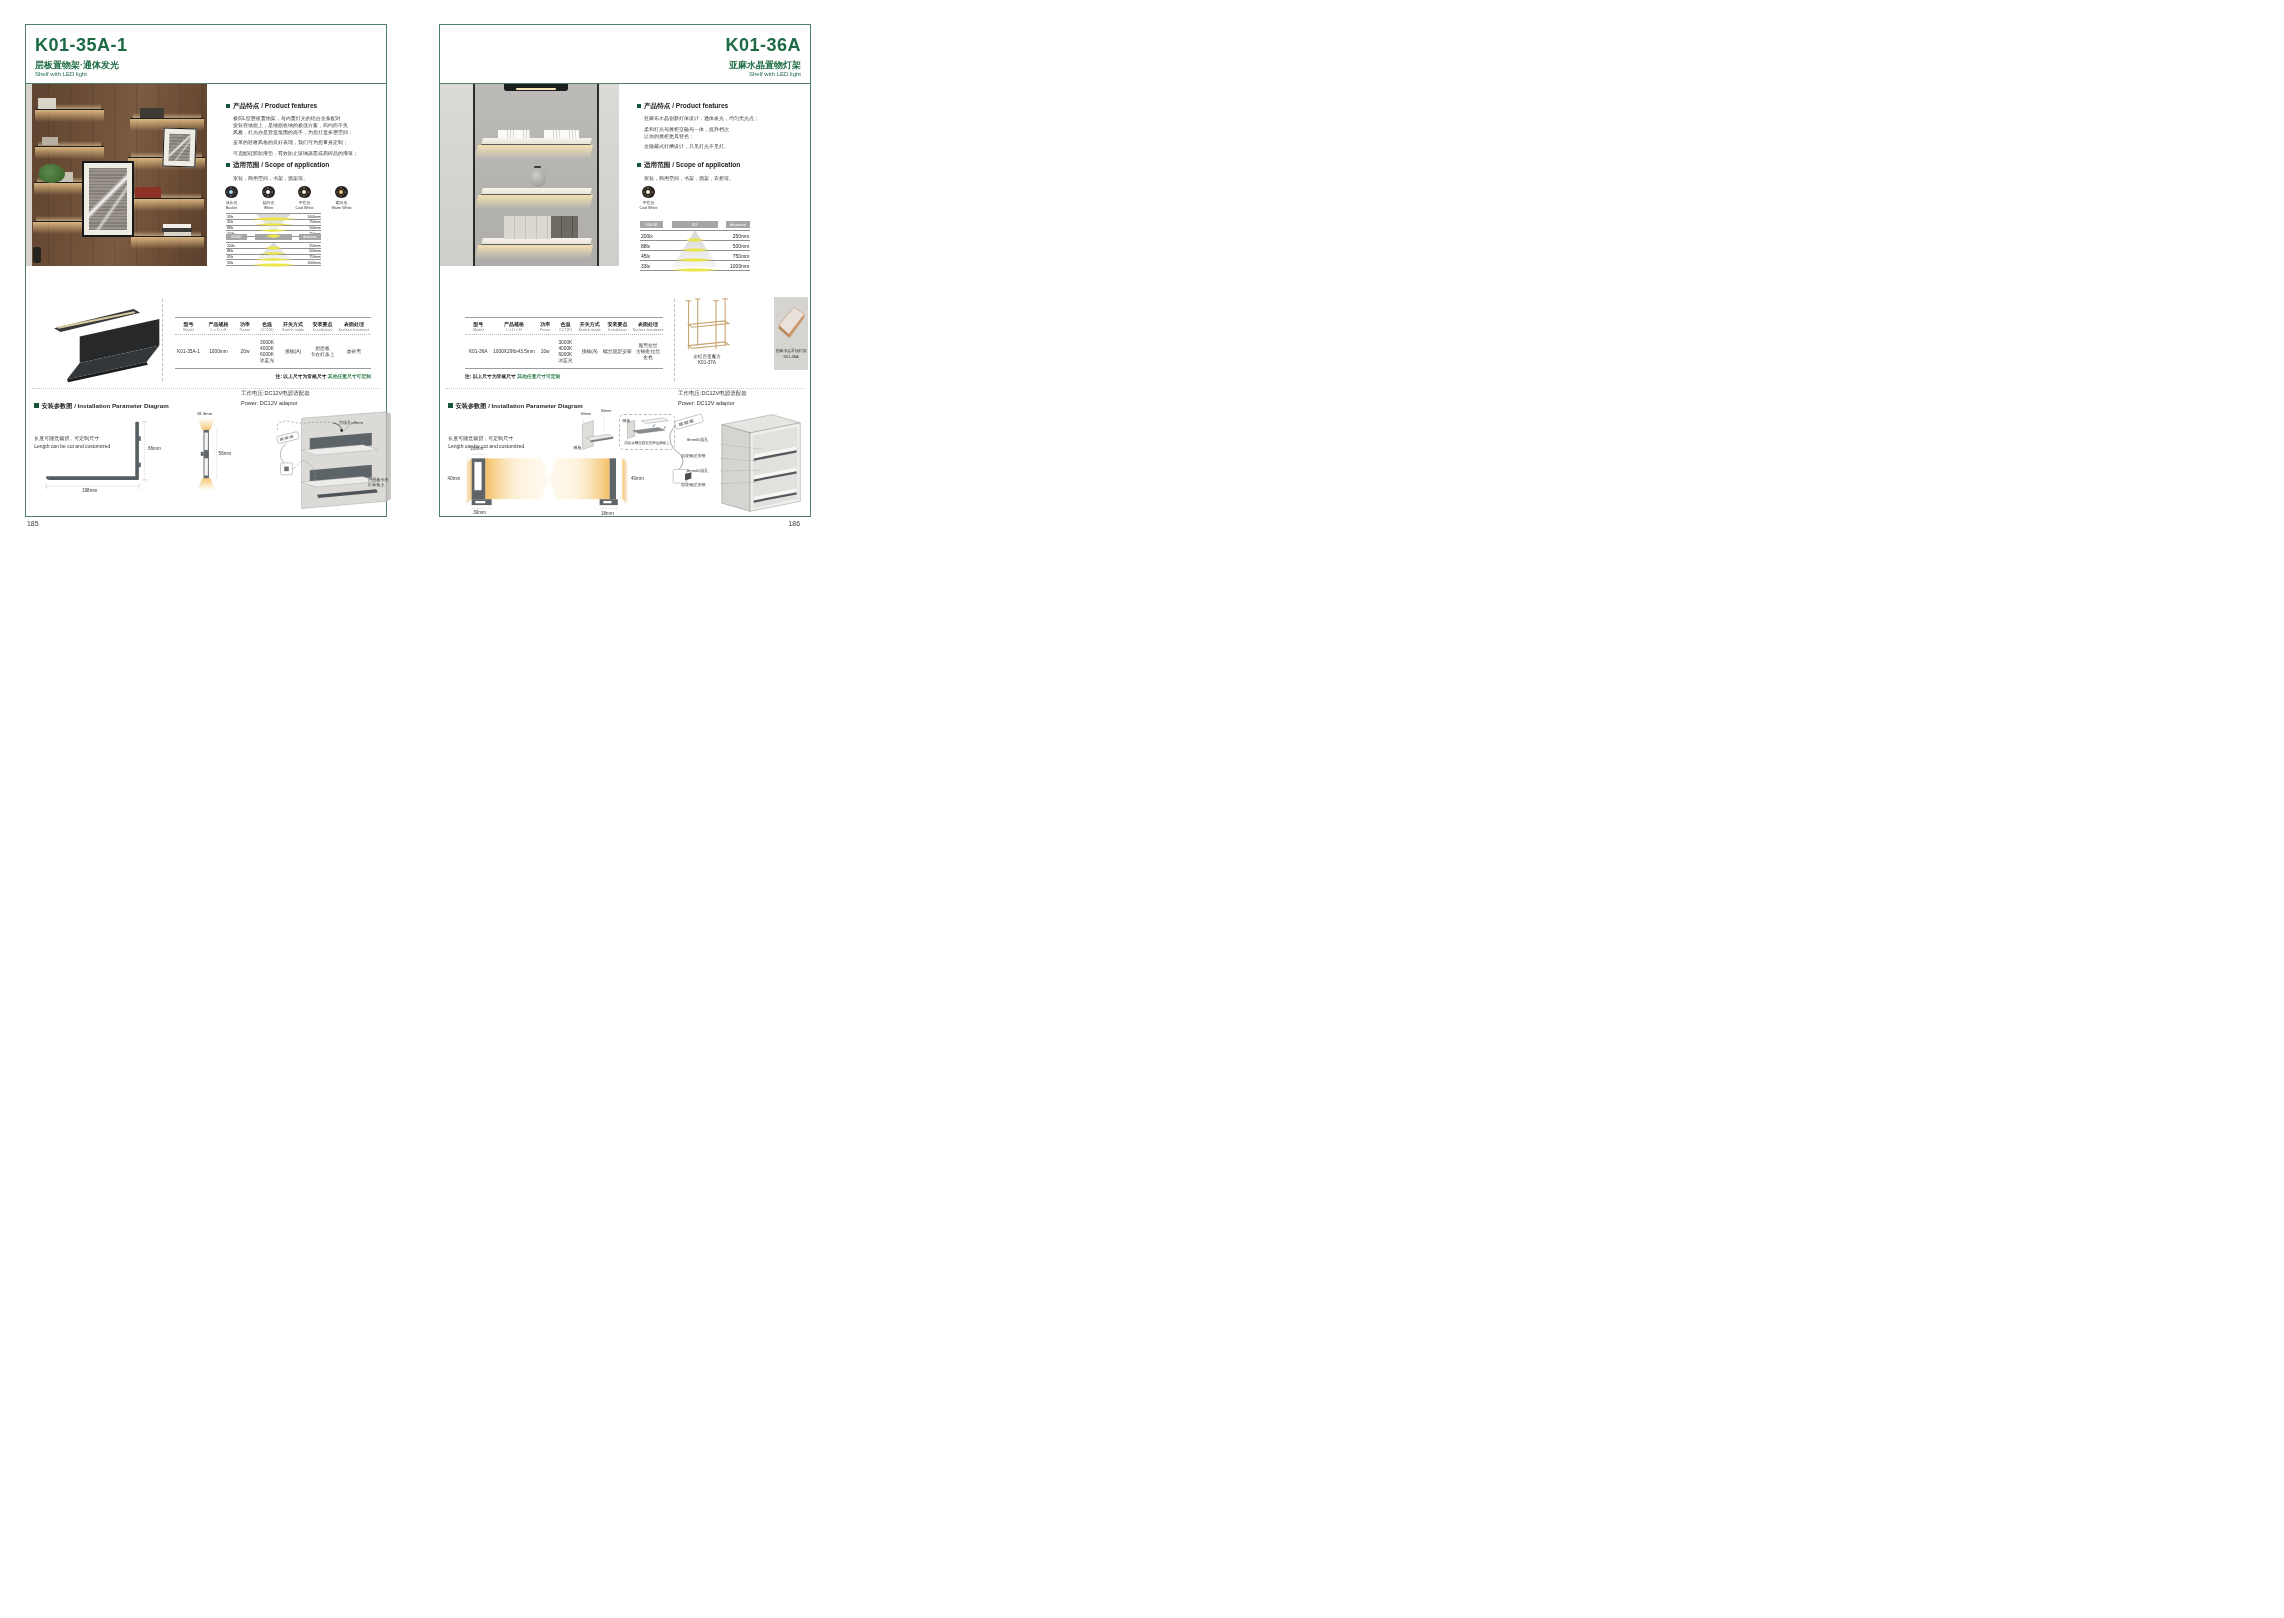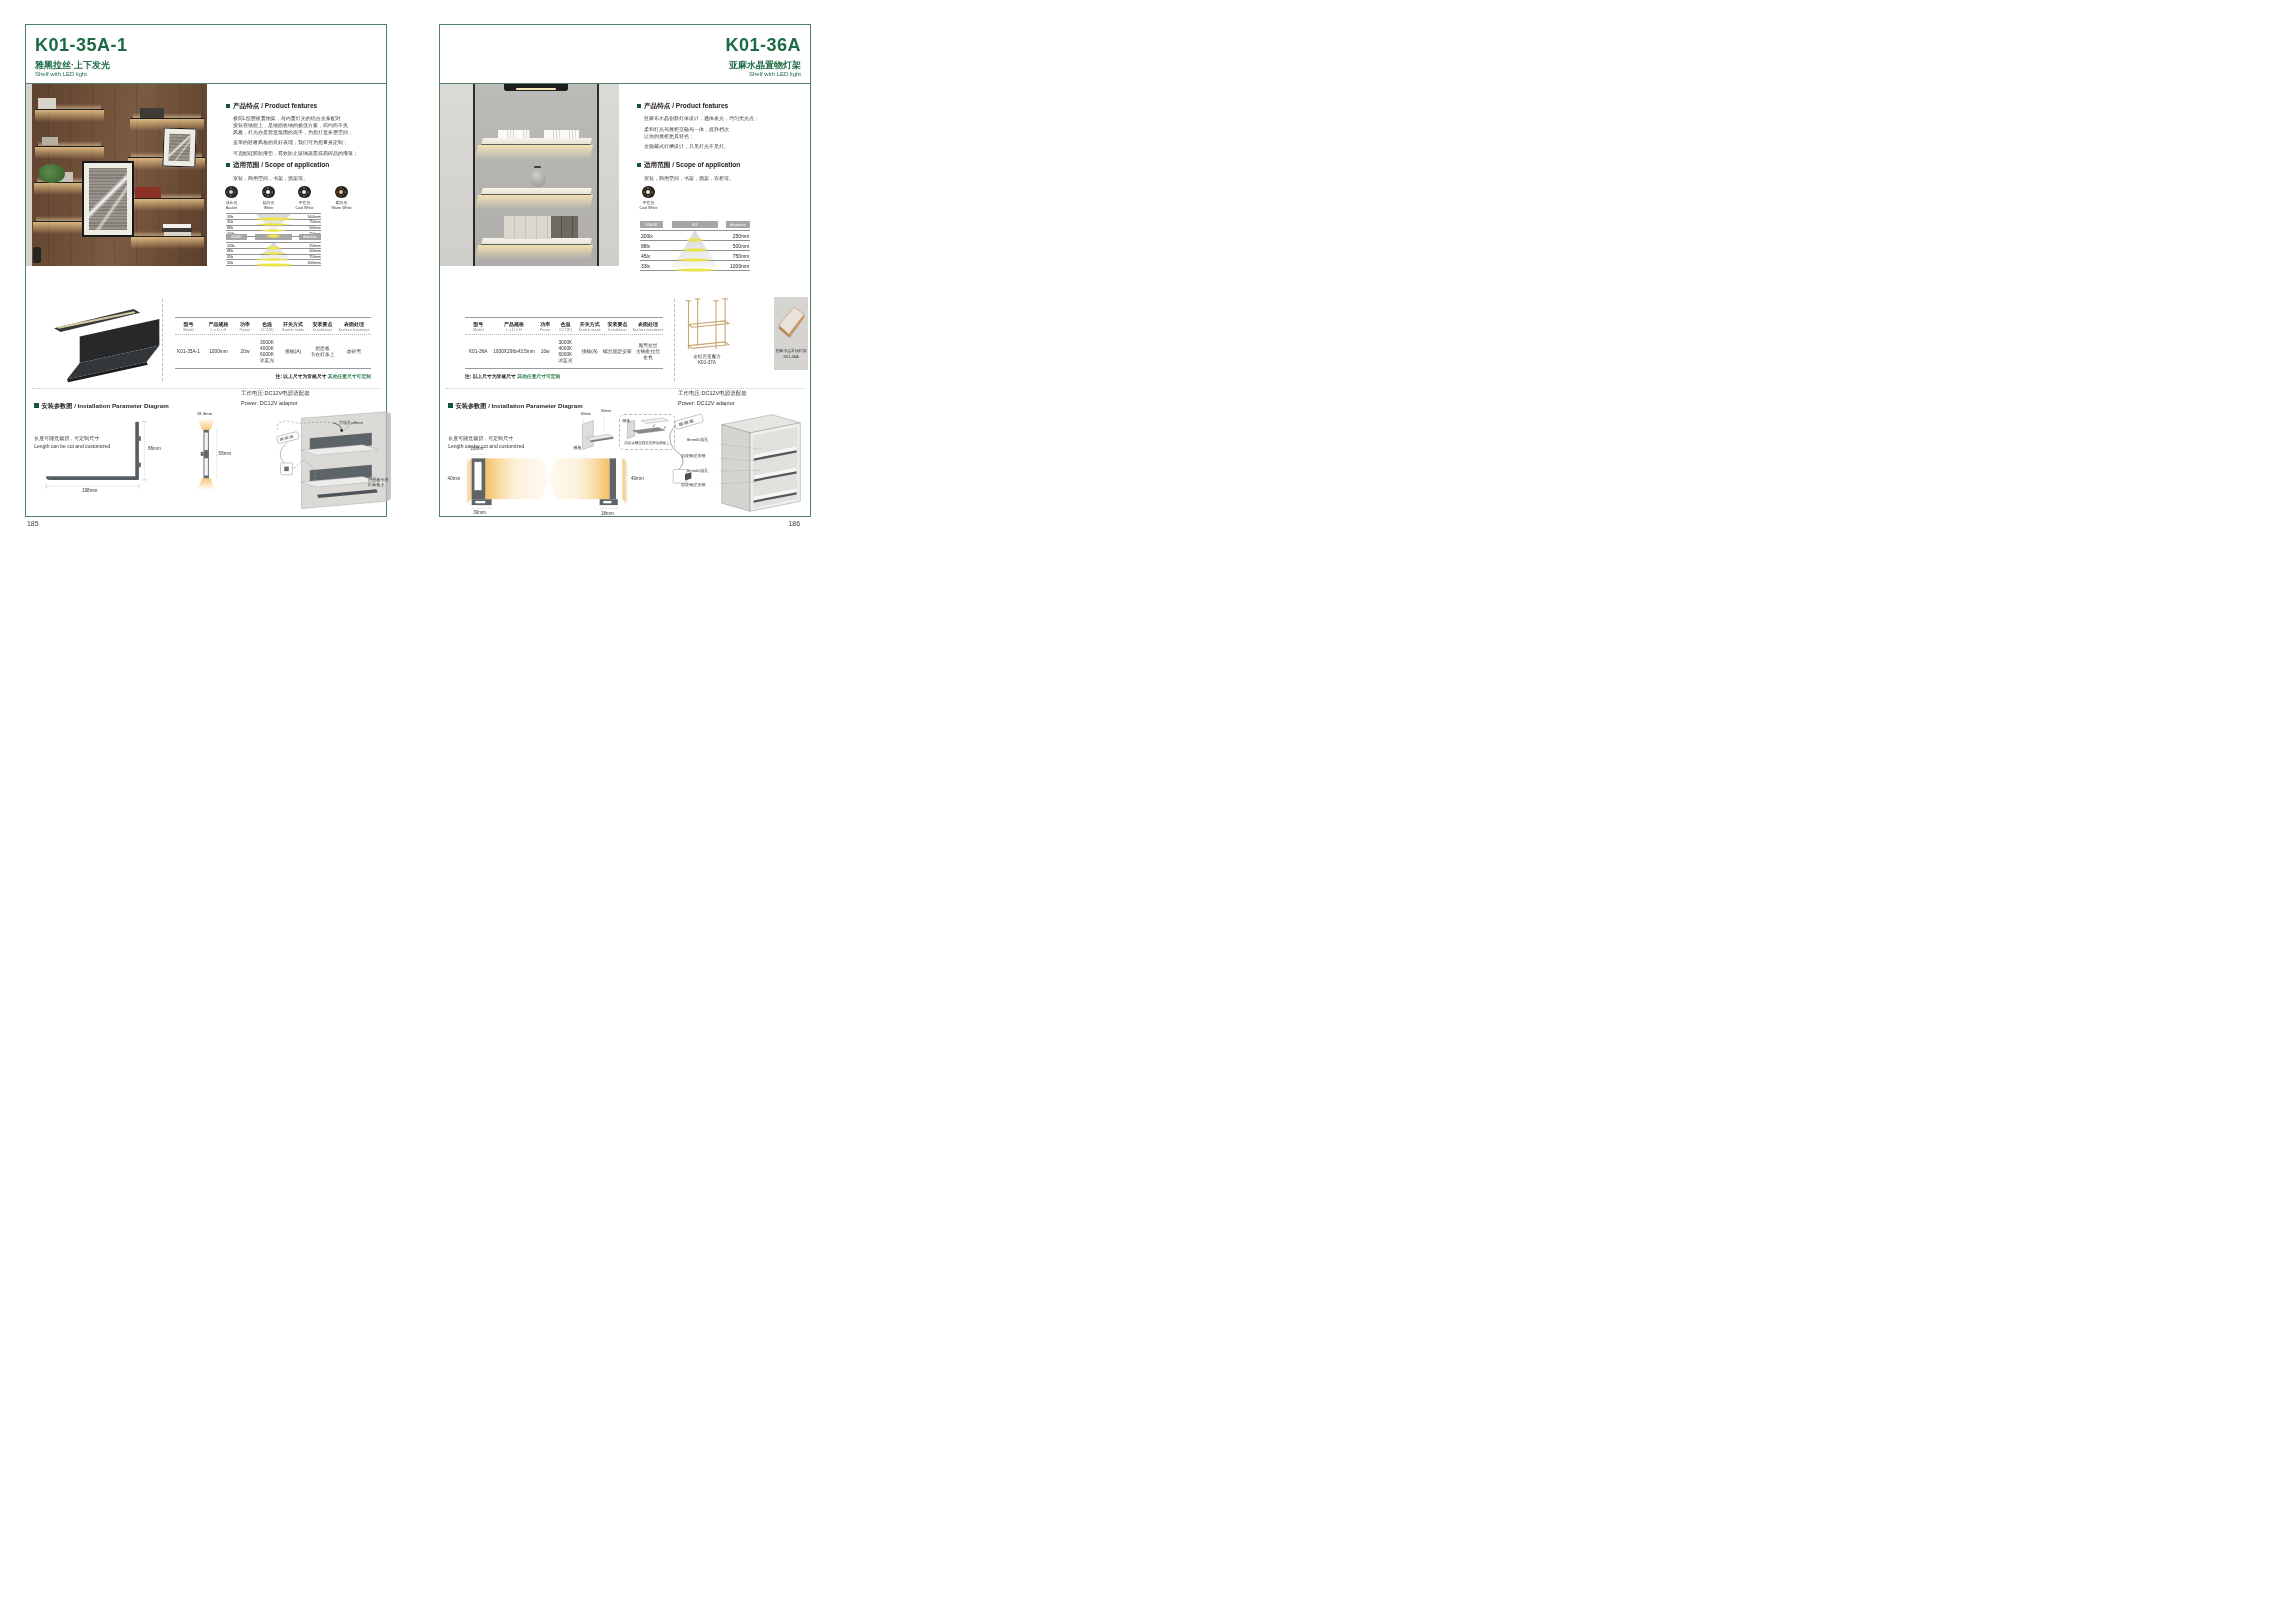--- a/index.html
+++ b/index.html
@@ -98,21 +98,21 @@
   .graythumb{position:absolute;background:#d6d4d1;}
   svg{display:block;}
 </style>
 </head>
 <body>
 
 <div class="sheet">
 
   <section class="frame" id="frameL">
     <div class="model" style="left:9px;top:10px;">K01-35A-1</div>
-    <div class="subcn" style="left:9px;top:34px;">雅黑拉丝·上下发光</div>
+    <div class="subcn" style="left:9px;top:34px;">层板置物架·通体发光</div>
     <div class="suben" style="left:9px;top:46px;">Shelf with LED light</div>
     <div class="rule"></div>
 
     <div class="photo photoL">
       <div class="grain"></div>
       <div class="abs" style="left:0;top:0;bottom:0;width:6px;background:#d8d4cd;"></div>
       <div class="pshelf" style="left:9px;top:25px;width:69px;"></div>
       <div class="pshelf" style="left:9px;top:62px;width:69px;"></div>
       <div class="pshelf" style="left:8.2px;top:98px;width:64px;"></div>
       <div class="pshelf" style="left:7.3px;top:137px;width:56px;"></div>

